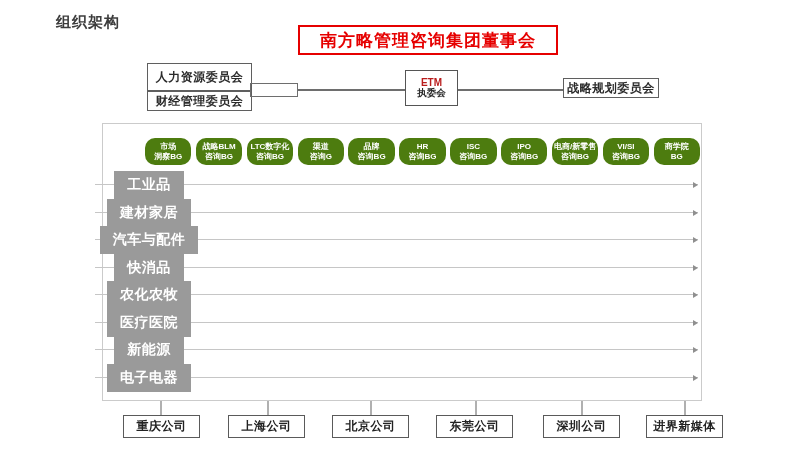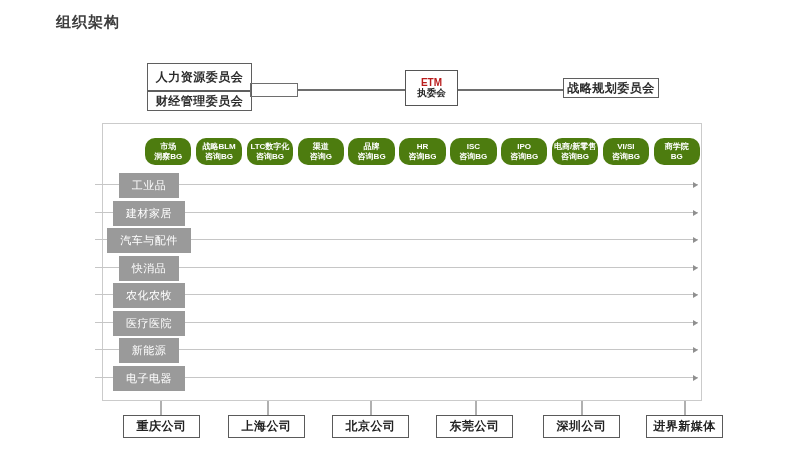--- a/index.html
+++ b/index.html
@@ -53,37 +53,38 @@
   .hline{position:absolute;left:95px;width:603px;height:1px;background:#c6c6c6;}
   .rarrow{
     position:absolute;left:693px;width:0;height:0;
     border-left:5px solid #8f8f8f;border-top:3px solid transparent;border-bottom:3px solid transparent;
   }
   .ind{
     position:absolute;left:102px;width:94px;height:24px;
     display:flex;align-items:center;justify-content:center;
   }
   .indlabel{
-    background:#9a9a9a;color:#ffffff;font-size:11px;font-weight:normal;
+    background:#9a9a9a;color:#ffffff;font-size:14px;font-weight:bold;
     padding:5px 13px;white-space:nowrap;letter-spacing:0.5px;
   }
   .stub{position:absolute;top:401px;width:1.5px;height:14px;background:#b0b0b0;}
   .company{
     position:absolute;top:415px;width:77px;height:23px;box-sizing:border-box;
     border:1.5px solid #5a5a5a;background:#fff;font-size:12px;font-weight:bold;color:#222;
     display:flex;align-items:center;justify-content:center;white-space:nowrap;letter-spacing:0.5px;
   }
 </style>
 </head>
 <body>
 
 <div id="stage">
 
   <div class="page-title">组织架构</div>
 
+  <div class="board">南方略管理咨询集团董事会</div>
 
   <div class="cbox" id="c-hr">人力资源委员会</div>
   <div class="cbox" id="c-fin">财经管理委员会</div>
   <div class="bracket"></div>
   <div class="hconn" id="conn-left"></div>
   <div class="etm">
     <div class="etm1">ETM</div>
     <div class="etm2">执委会</div>
   </div>
   <div class="hconn" id="conn-right"></div>

